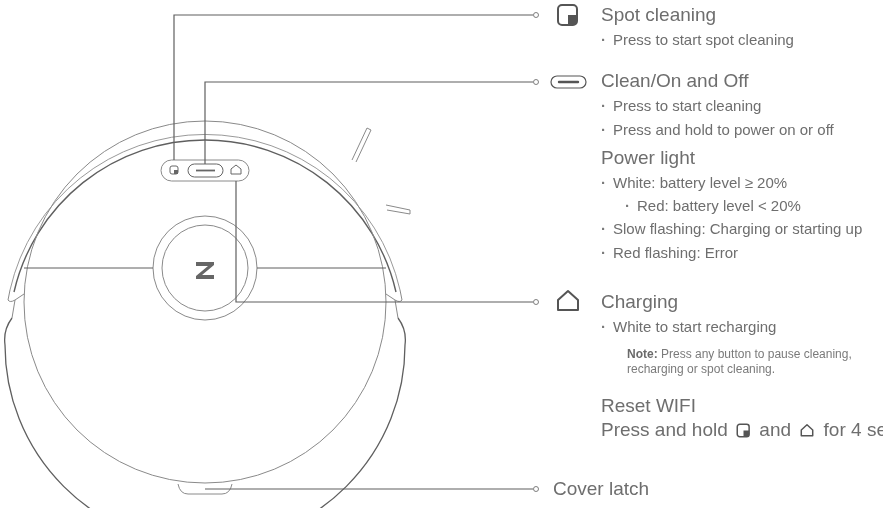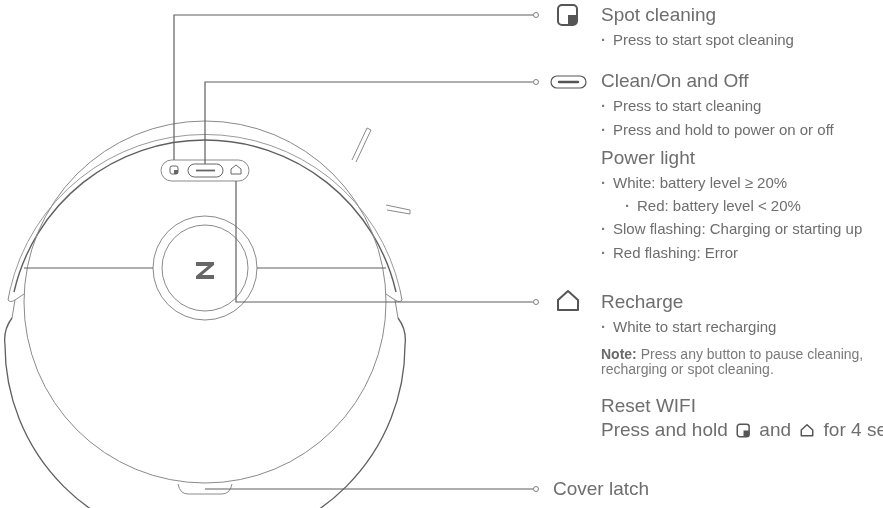--- a/index.html
+++ b/index.html
@@ -2,21 +2,21 @@
 <html><head>
   <meta charset="utf-8">
   <style>
     html, body { margin: 0; padding: 0; background: #ffffff; }
     body { width: 883px; height: 508px; position: relative; overflow: hidden;
            font-family: "Liberation Sans", "DejaVu Sans", sans-serif; color: #6b6b6b; }
     #diagram { position: absolute; left: 0; top: 0; }
     .txt { position: absolute; white-space: nowrap; font-size: 19px; color: #6e6e6e; line-height: 18px; }
     .sub { font-size: 15px; }
     .bullet::before { content: "\00B7"; display: inline-block; width: 12px; font-weight: bold; color: #7a7a7a; }
-    .note { font-size: 14px; line-height: 15px; color: #7a7a7a; }
+    .note { font-size: 12px; line-height: 15px; color: #7a7a7a; margin-left: 26px; }
     .note b { font-weight: bold; color: #6a6a6a; }
     .legend-icon { position: absolute; }
     .inline-icon { display: inline-block; vertical-align: -2px; margin: 0 3px; }
   </style>
 </head>
 <body>
 
 <svg id="diagram" width="883" height="508" viewBox="0 0 883 508" xmlns="http://www.w3.org/2000/svg">
   <g fill="none" stroke="#8a8a8a" stroke-width="1">
 
@@ -92,21 +92,21 @@
 <div class="txt" style="left:601px;top:72px">Clean/On and Off</div>
 <div class="txt sub bullet" style="left:601px;top:97px">Press to start cleaning</div>
 <div class="txt sub bullet" style="left:601px;top:121px">Press and hold to power on or off</div>
 
 <div class="txt" style="left:601px;top:149px">Power light</div>
 <div class="txt sub bullet" style="left:601px;top:174px">White: battery level ≥ 20%</div>
 <div class="txt sub bullet" style="left:625px;top:197px">Red: battery level  &lt;  20%</div>
 <div class="txt sub bullet" style="left:601px;top:220px">Slow flashing: Charging or starting up</div>
 <div class="txt sub bullet" style="left:601px;top:244px">Red flashing: Error</div>
 
-<div class="txt" style="left:601px;top:293px">Recharge</div>
+<div class="txt" style="left:601px;top:293px">Charging</div>
 <div class="txt sub bullet" style="left:601px;top:318px">White to start recharging</div>
 <div class="txt note" style="left:601px;top:347px">
   <b>Note:</b><span> Press any button to pause cleaning,</span><br>
   <span>recharging or spot cleaning.</span>
 </div>
 
 <div class="txt" style="left:601px;top:397px">Reset WIFI</div>
 <div class="txt" style="left:601px;top:421px">
   <span>Press and hold</span>
   <svg class="inline-icon" width="15" height="15" viewBox="0 0 24 24">

